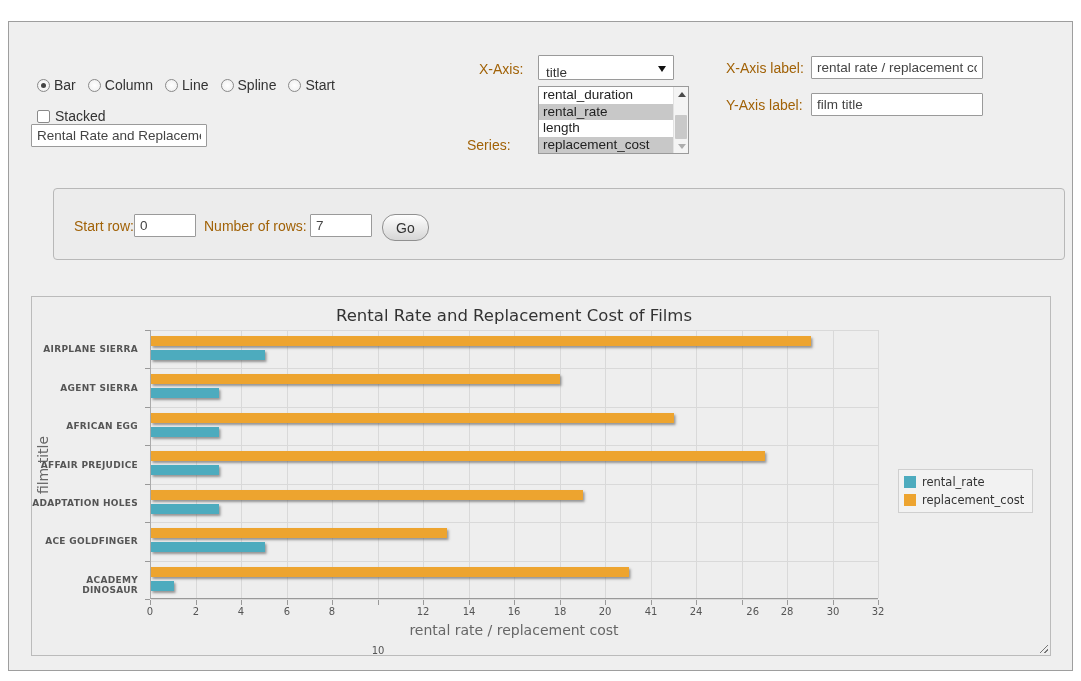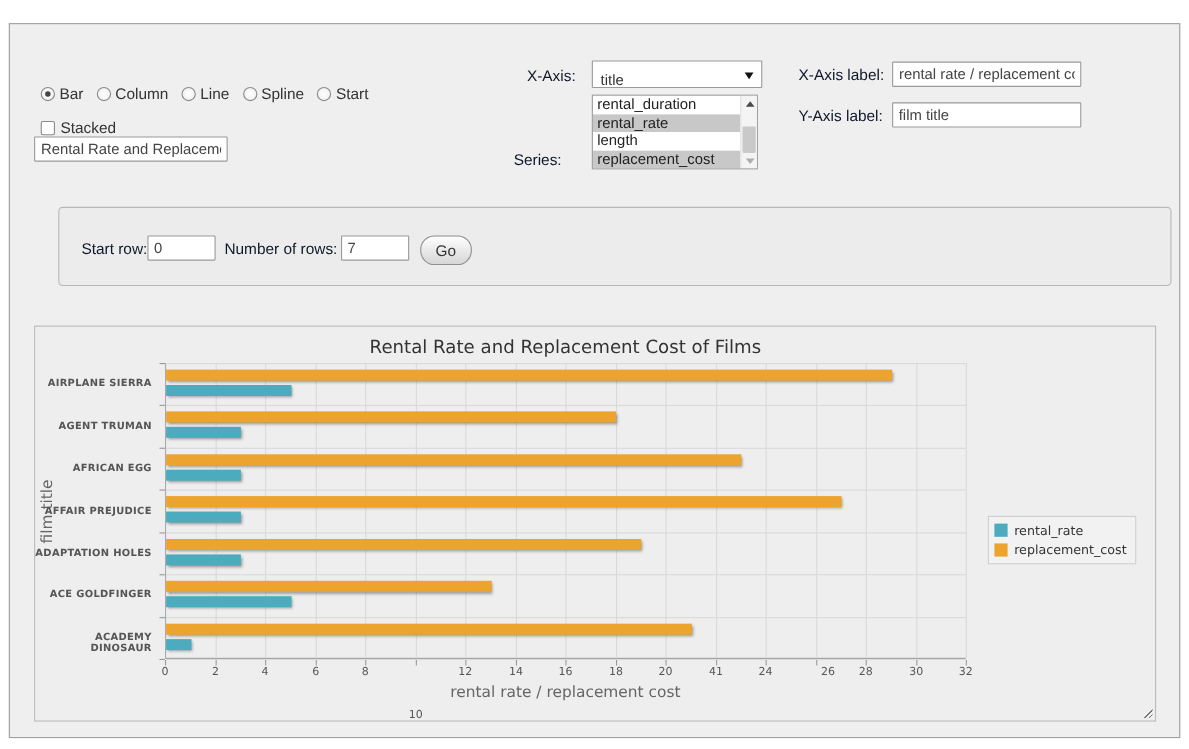--- a/index.html
+++ b/index.html
@@ -9,36 +9,36 @@
 
   
   .fs { position:absolute; left:8px; top:21px; width:1065px; height:650px;
         background:#EFEFEF; border:1px solid #9E9E9E; }
   .legend-tab { position:absolute; left:28px; top:5px; z-index:3; background:#fff;
         border:1px solid #BDBDBD; padding:5px 14px; font-size:14px; font-weight:bold;
         color:#333; box-shadow:2px 2px 4px rgba(0,0,0,0.25); }
 
   
   .abs { position:absolute; }
-  .flabel { font-size:14px; color:#0f172a; white-space:nowrap; }
+  .flabel { font-size:14px; color:#a16207; white-space:nowrap; }
 
   .radio-group { left:28px; top:55px; display:flex; gap:12px; align-items:center; }
   .radio-item { display:flex; gap:4px; align-items:center; font-size:14px; cursor:default; }
   .radio { position:relative; width:13px; height:13px; border:1px solid #8a8a8a; border-radius:50%;
            background:radial-gradient(#fff,#ececec); flex:0 0 auto; }
   .radio.sel::after { content:""; position:absolute; left:3px; top:3px; width:5px; height:5px;
            border-radius:50%; background:#444; }
 
   .cb-row { left:28px; top:86px; display:flex; gap:5px; align-items:center; font-size:14px; }
   .checkbox { width:13px; height:13px; border:1px solid #8a8a8a; background:#fff; border-radius:2px; }
 
   input.txt { position:absolute; border:1px solid #9a9a9a; background:#fff; font-family:"Liberation Sans",sans-serif;
            font-size:13.5px; color:#444; padding:0 5px; height:23px; border-radius:1px; }
 
-  .select { position:absolute; left:529px; top:54px; width:155px; height:25px; background:#fff;
+  .select { position:absolute; left:529px; top:54px; width:136px; height:25px; background:#fff;
            border:1px solid #9a9a9a; font-size:13.5px; display:flex; align-items:center;
            padding:10px 20px 0 7px; border-radius:1px; }
   .sel-arrow { position:absolute; right:7px; top:10px; width:0; height:0;
            border-left:4px solid transparent; border-right:4px solid transparent; border-top:6px solid #111; }
 
   .listbox { position:absolute; left:529px; top:84px; width:151px; height:68px; background:#fff;
            border:1px solid #9a9a9a; overflow:hidden; }
   .listbox .opts { position:absolute; left:0; top:0; right:15px; bottom:0; }
   .opt { font-size:13.5px; line-height:16px; height:16.5px; padding:0 4px; white-space:nowrap; color:#222; }
   .opt.sel { background:#C8C8C8; }
@@ -199,21 +199,21 @@
           <div class="bar" style="top: 135px; width: 68px; background: rgb(77, 171, 190);"></div>
           <div class="bar" style="top: 160px; width: 432px; background: rgb(237, 164, 47);"></div>
           <div class="bar" style="top: 174px; width: 68px; background: rgb(77, 171, 190);"></div>
           <div class="bar" style="top: 198px; width: 296px; background: rgb(237, 164, 47);"></div>
           <div class="bar" style="top: 212px; width: 114px; background: rgb(77, 171, 190);"></div>
           <div class="bar" style="top: 237px; width: 478px; background: rgb(237, 164, 47);"></div>
           <div class="bar" style="top: 251px; width: 23px; background: rgb(77, 171, 190);"></div>
         </div>
       <div class="ylabels" id="ylabels">
           <div class="ylabel" style="top: 14px;">AIRPLANE SIERRA</div>
-          <div class="ylabel" style="top: 53px;">AGENT TRUMAN</div>
+          <div class="ylabel" style="top: 53px;">AGENT SIERRA</div>
           <div class="ylabel" style="top: 91px;">AFRICAN EGG</div>
           <div class="ylabel" style="top: 130px;">AFFAIR PREJUDICE</div>
           <div class="ylabel" style="top: 168px;">ADAPTATION HOLES</div>
           <div class="ylabel" style="top: 206px;">ACE GOLDFINGER</div>
           <div class="ylabel" style="top: 245px;">ACADEMY DINOSAUR</div>
         </div>
       <div id="xaxis">
           <div class="xtick" style="left: 118px;"></div>
           <div class="xlabel" style="left: 118px;">0</div>
           <div class="xtick" style="left: 164px;"></div>

